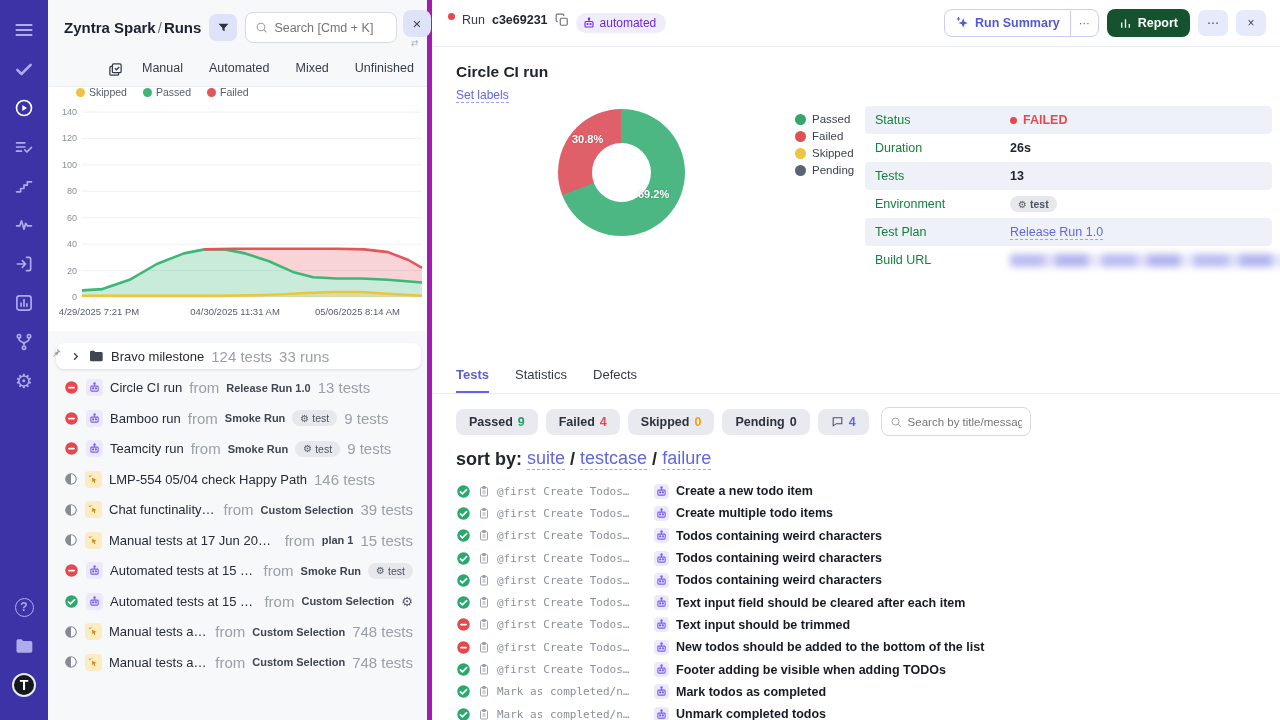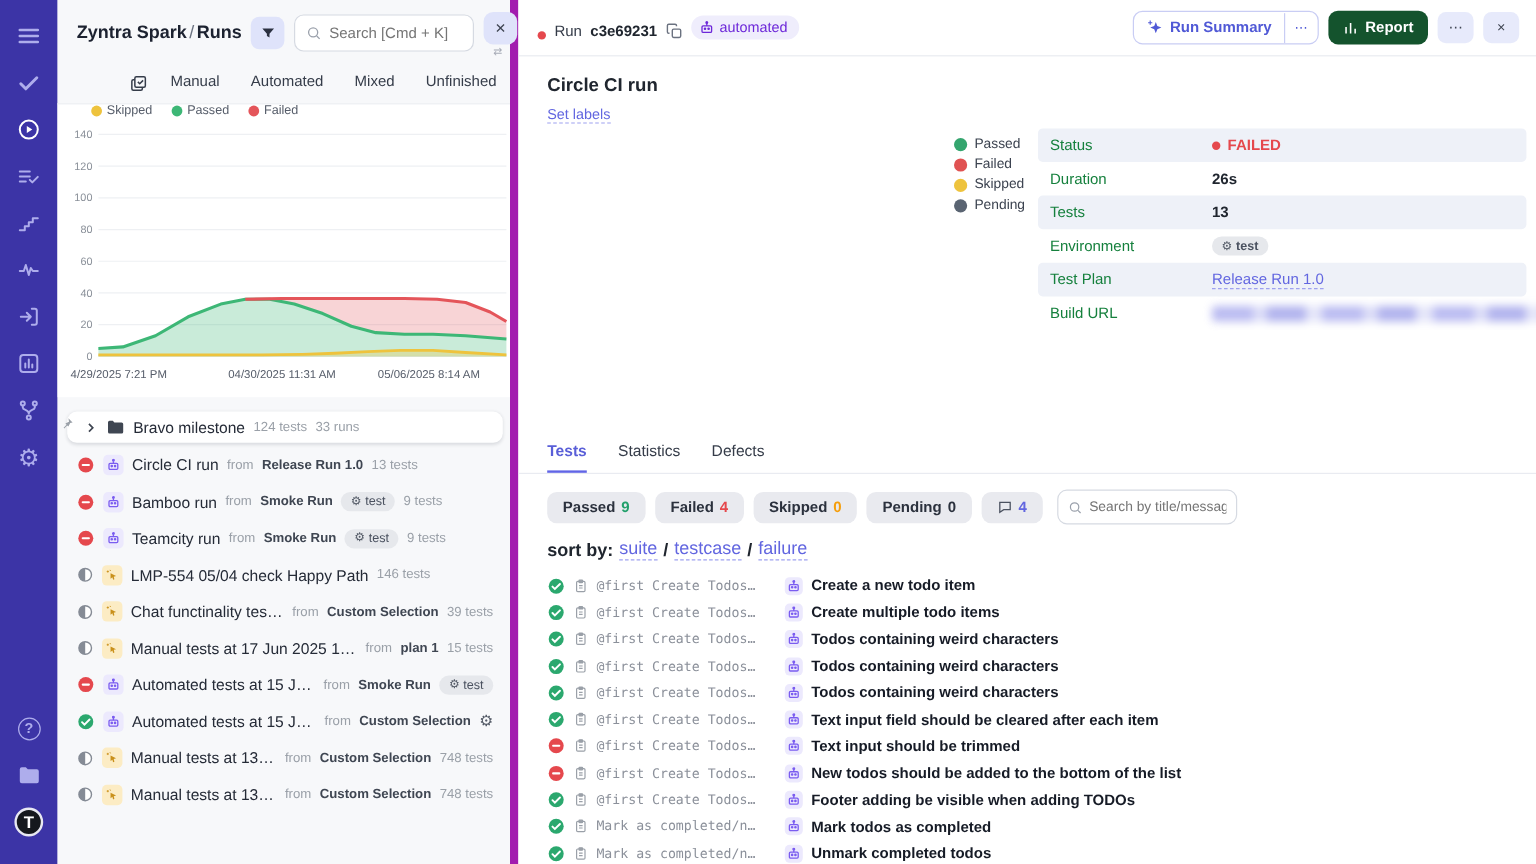--- a/index.html
+++ b/index.html
@@ -9,21 +9,21 @@
   
   #rail { position:absolute; left:0; top:0; width:48px; height:720px; background:#3c34a6; display:flex; flex-direction:column; align-items:center; padding:14px 0 12px; }
   .rail-icon { width:32px; height:32px; display:flex; align-items:center; justify-content:center; color:#aeadec; margin-bottom:7px; cursor:pointer; }
   .rail-icon.active { color:#ffffff; }
   .rail-spacer { flex:1; }
   .rail-gear { font-family:"DejaVu Sans", sans-serif; font-size:20px; line-height:1; }
   .rail-help { width:19px; height:19px; border:1.6px solid #aeadec; border-radius:50%; font-size:12px; display:flex; align-items:center; justify-content:center; color:#aeadec; font-weight:700; }
   .rail-logo { width:24px; height:24px; background:#15181d; border-radius:50%; color:#fff; font-weight:700; font-size:14px; display:flex; align-items:center; justify-content:center; border:2px solid #e8e8f2; }
 
   
-  #left { position:absolute; left:48px; top:0; width:384px; height:720px; background:#f7f8fa; border-right:7px solid #a21caf; }
+  #left { position:absolute; left:48px; top:0; width:384px; height:720px; background:#f7f8fa; border-right:5px solid #a21caf; }
   #left-header { display:flex; align-items:center; gap:8px; padding:12px 30px 8px 16px; }
   #breadcrumb { font-size:15px; font-weight:700; color:#1c2230; white-space:nowrap; }
   #breadcrumb .sep { color:#6b7280; font-weight:400; padding:0 2px; }
   #filter-btn { width:28px; height:27px; background:#dfe3fa; border:none; border-radius:7px; display:flex; align-items:center; justify-content:center; cursor:pointer; }
   #left-search { flex:1; height:31px; background:#fff; border:1px solid #d6dae2; border-radius:8px; display:flex; align-items:center; gap:6px; padding:0 9px; color:#9aa0ab; }
   #left-search input { border:none; outline:none; width:100%; font-size:12.5px; color:#374151; background:transparent; }
   #panel-close { position:absolute; left:355px; top:10px; width:28px; height:27px; background:#dfe3fa; border:none; border-radius:8px; font-size:15px; color:#3f4552; cursor:pointer; z-index:5; }
   #panel-resize { position:absolute; left:363px; top:38px; font-size:9px; color:#a7abb6; }
 
   #left-tabs { display:flex; align-items:center; gap:0; padding:6px 10px 7px 16px;margin-left:44px; }
@@ -32,35 +32,35 @@
 
   #trend-card { background:#fff; border-top:1px solid #eceef2; overflow:hidden; position:relative; height:245px; }
   #trend-legend { display:flex; gap:16px; padding:2px 0 0 28px; margin-top:-3px; }
   .tl-item { display:flex; align-items:center; gap:4px; font-size:10.5px; color:#565d6a; }
   .tl-dot { width:9px; height:9px; border-radius:50%; }
   .tick { font-size:9px; fill:#8a9099; }
   .xlab { font-size:9.5px; fill:#565d6a; }
 
   #runs-list { padding:12px 6px 0 8px; }
   .run-row { display:flex; align-items:center; gap:7px; height:24px; margin-bottom:6.5px; padding:0 8px; font-size:13px; color:#252b37; cursor:pointer; border-radius:8px; }
-  .run-row .meta { font-size:11px; color:#9aa0a8; white-space:nowrap; }
+  .run-row .meta { font-size:15px; color:#9aa0a8; white-space:nowrap; }
   .run-row .src { font-size:11px; color:#3f4652; font-weight:700; white-space:nowrap; }
   .run-row .title { white-space:nowrap; overflow:hidden; text-overflow:ellipsis; }
   .folder-row { background:#fff; box-shadow:0 1px 3px rgba(20,24,40,.12); height:26px; }
   .type-badge { width:17px; height:17px; border-radius:4px; display:flex; align-items:center; justify-content:center; flex:none; }
   .type-automated { background:#ece9fd; color:#7a5cf0; }
   .type-manual { background:#fcecc4; color:#c9901a; }
   .env-chip { display:inline-flex; align-items:center; gap:3px; background:#e6e8ec; border-radius:10px; padding:2px 8px; font-size:10.5px; color:#4b5260; white-space:nowrap; }
   .env-chip .g { font-family:"DejaVu Sans", sans-serif; font-size:10px; color:#555c68; }
   .gear-plain { font-family:"DejaVu Sans", sans-serif; font-size:13px; color:#555c68; }
 
   
   #right { position:absolute; left:432px; top:0; width:848px; height:720px; background:#fff; }
   #run-topbar { height:47px; border-bottom:1px solid #e9ebf1; display:flex; align-items:center; padding:0 14px 0 16px; gap:8px; }
-  #run-id-wrap { display:flex; align-items:flex-end; gap:7px; font-size:12.5px; color:#343b48; }
+  #run-id-wrap { display:flex; align-items:flex-start; gap:7px; font-size:12.5px; color:#343b48; }
   .dot { width:7px; height:7px; border-radius:50%; display:inline-block; }
   #run-id { font-weight:700; color:#20262f; }
   .badge-automated { display:inline-flex; align-items:center; gap:5px; background:#efedfc; color:#6d28d9; border-radius:11px; padding:3px 10px 3px 7px; font-size:12px; }
   #topbar-right { margin-left:auto; display:flex; align-items:center; gap:8px; }
   #btn-summary { display:flex; align-items:center; border:1px solid #c9cdf4; border-radius:8px; background:#fff; overflow:hidden; }
   #btn-summary .main { display:flex; align-items:center; gap:6px; padding:6px 10px; font-size:12.5px; color:#5059d6; font-weight:600; cursor:pointer; }
   #btn-summary .more { padding:6px 8px; border-left:1px solid #c9cdf4; color:#5059d6; font-size:11px; cursor:pointer; }
   #btn-report { display:flex; align-items:center; gap:6px; background:#14532d; color:#fff; border:none; border-radius:8px; padding:7px 12px; font-size:12.5px; font-weight:600; cursor:pointer; }
   .sq-btn { width:30px; height:26px; background:#e7eafb; border:none; border-radius:7px; color:#3f4552; font-size:12px; cursor:pointer; }
 
@@ -91,21 +91,21 @@
 
   
   #tests-tabs { display:flex; gap:26px; padding:14px 0 0 24px; border-bottom:1px solid #e9ebf1; }
   .rtab { font-size:13px; color:#353c49; padding-bottom:9px; cursor:pointer; }
   .rtab.active { color:#5a5fd8; font-weight:700; border-bottom:2px solid #6165e6; }
   #chips-row { display:flex; align-items:center; gap:8px; padding:13px 0 0 24px; }
   .chip { display:flex; align-items:center; gap:5px; background:#e9eaef; border:none; border-radius:8px; padding:6px 13px; font-size:12.5px; color:#2b313d; font-weight:600; cursor:pointer; }
   .chip .cnt { font-weight:700; }
   #tests-search { width:150px; height:29px; margin-left:4px; background:#fff; border:1px solid #d6dae2; border-radius:8px; display:flex; align-items:center; gap:6px; padding:0 8px; color:#9aa0ab; }
   #tests-search input { border:none; outline:none; width:100%; font-size:11.5px; color:#374151; background:transparent; }
-  #sort-row { display:flex; align-items:flex-end; gap:5px; padding:12px 0 4px 24px; font-size:15px; color:#20262f; font-weight:700; }
+  #sort-row { display:flex; align-items:flex-end; gap:5px; padding:12px 0 4px 24px; font-size:18px; color:#20262f; font-weight:700; }
   #sort-row a { color:#6266e0; font-weight:400; border-bottom:1px dashed #9ea1ef; text-decoration:none; cursor:pointer; }
   #sort-row .slash { color:#20262f; font-weight:700; }
 
   #tests-list { padding:6px 0 0 24px; }
   .test-row { display:flex; align-items:center; gap:7px; height:22.3px; cursor:pointer; }
   .test-suite { width:150px; flex:none; font-family:"DejaVu Sans Mono", monospace; font-size:11px; color:#8b909a; white-space:nowrap; overflow:hidden; }
   .test-title { font-size:12.5px; color:#161b26; white-space:nowrap;font-weight:bold; }
   .mini-badge { width:15px; height:15px; border-radius:4px; background:#ece9fd; color:#7a5cf0; display:flex; align-items:center; justify-content:center; flex:none; }
 </style>
 </head>
@@ -532,20 +532,25 @@
       </button>
       <button class="sq-btn">⋯</button>
       <button class="sq-btn">×</button>
     </div>
   </div>
 
   <h1 id="run-title">Circle CI run</h1>
   <a id="set-labels">Set labels</a>
 
   <div id="overview">
+    <div id="donut" style="background: conic-gradient(rgb(76, 183, 130) 0deg, rgb(76, 183, 130) 69.2%, rgb(224, 96, 106) 69.2%, rgb(224, 96, 106) 100%);">
+      <div id="donut-hole"></div>
+      <span class="donut-label" id="dlab-failed">30.8%</span>
+      <span class="donut-label" id="dlab-passed">69.2%</span>
+    </div>
     <div id="donut-legend">
         <span class="dl-item"><span class="dl-dot" style="background:#34a56e"></span>Passed</span>
         <span class="dl-item"><span class="dl-dot" style="background:#e05252"></span>Failed</span>
         <span class="dl-item"><span class="dl-dot" style="background:#eec33d"></span>Skipped</span>
         <span class="dl-item"><span class="dl-dot" style="background:#5a6472"></span>Pending</span>
       </div>
     <div id="details">
         <div class="detail-row">
           <span class="detail-label">Status</span>
           <span class="detail-value">

